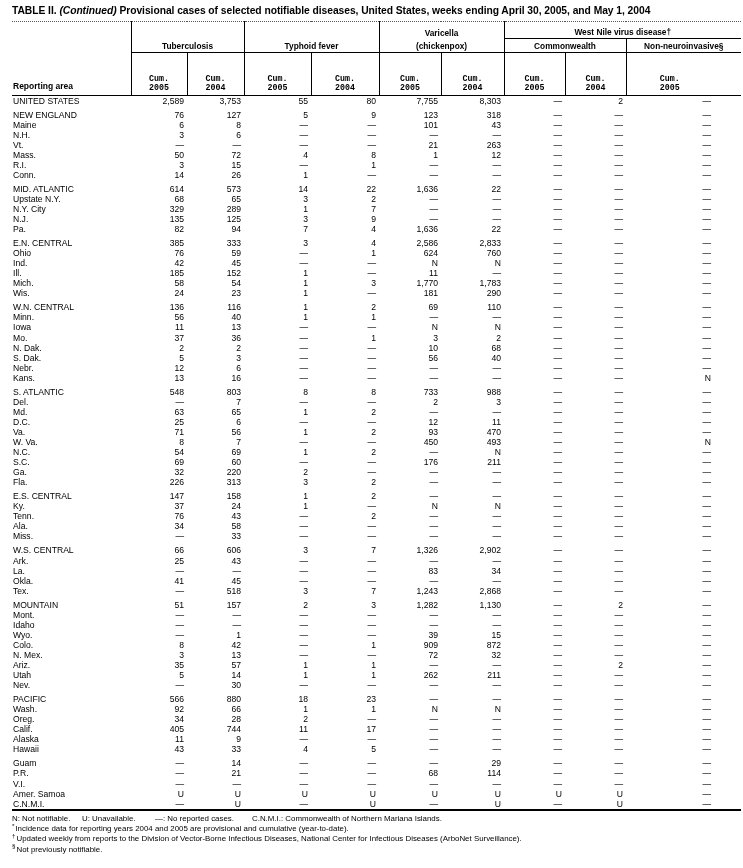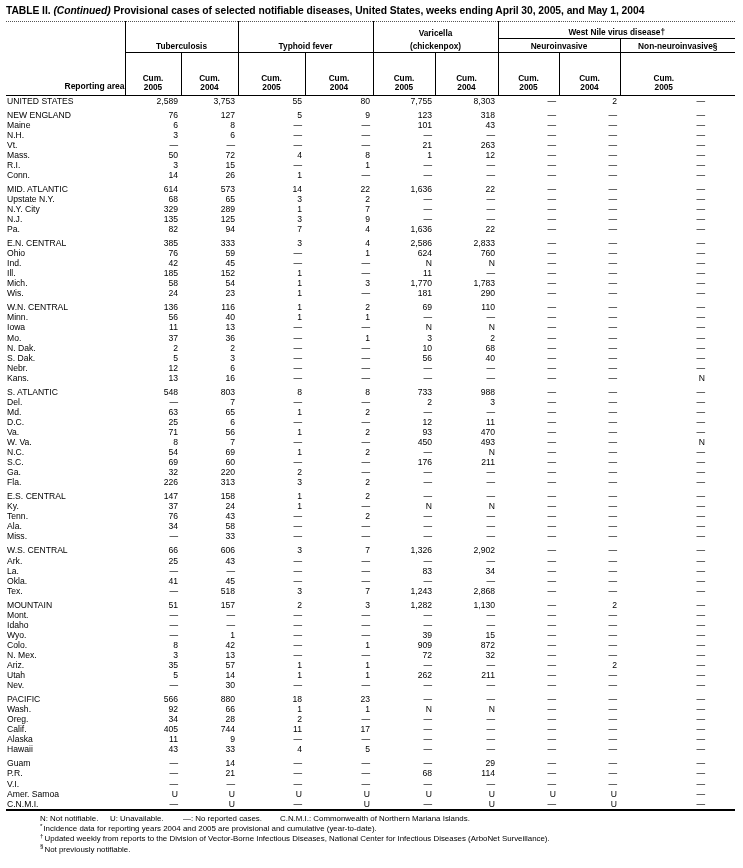--- a/index.html
+++ b/index.html
@@ -3,21 +3,21 @@
 <meta charset="utf-8">
 <style>
   html, body { margin: 0; padding: 0; background: #fff; }
   body {
     width: 743px; height: 868px;
     color: #000;
     font-family: "Liberation Sans", sans-serif;
     -webkit-font-smoothing: antialiased;
     overflow: hidden;
   }
-  .page { padding: 5px 6px 0 6px; }
+  .page { padding: 5px 6px 0 12px; }
 
   .title-block { margin-bottom: 3px; }
   .title-line {
     font-size: 10.3px; font-weight: bold; line-height: 12.5px;
     letter-spacing: -0.05px;
   }
   .title-line .cont { font-style: italic; }
 
   table.main {
     border-collapse: collapse;
@@ -28,45 +28,45 @@
   }
   th, td { padding: 0; margin: 0; }
 
   thead th {
     font-weight: bold; font-size: 8.3px;
     vertical-align: bottom; text-align: center;
     line-height: 9.5px;
   }
   thead tr.r1 { height: 17px; }
   thead tr.r2 { height: 14px; }
-  thead tr.r3 { height: 43px; }
+  thead tr.r3 { height: 43px; font-family: Liberation Mono, monospace; }
   th.gs { border-left: 1px solid #000; }   
   th.ss { border-left: 1px solid #000; }   
   th.bb { border-bottom: 1px solid #000; margin-top: 22px; } 
   #subhead-row th { border-bottom: 1px solid #000; padding-bottom: 2px; }
   th.ra {
-    text-align: right; vertical-align: bottom;
+    text-align: left; vertical-align: bottom;
     padding-left: 1px; padding-bottom: 3px;
     font-size: 8.5px;
     border-bottom: 1px solid #000;
   }
   th.cum div { line-height: 9.3px; }
   th.cum.last { padding-right: 28px; }
 
   tbody td {
     font-size: 8.6px; line-height: 10.05px;
     white-space: nowrap; overflow: hidden;
   }
   tbody td.lbl { text-align: left; padding-left: 1px; }
   tbody td.num { text-align: right; padding-right: 3px; }
   tbody td.num.last { padding-right: 30px; }
   tbody.gap tr:first-child td { padding-top: 4px; }
   tbody tr:first-child td.num { }
 
-  .footnotes { margin-top: 3px; margin-left: 34px; }
+  .footnotes { margin-top: 3px; }
   .fn-legend { font-size: 7.9px; line-height: 10.5px; }
   .fn-legend span { display: inline-block; }
   .fn-legend .lg0 { width: 70px; }
   .fn-legend .lg1 { width: 73px; }
   .fn-legend .lg2 { width: 97px; }
   .fn-item { font-size: 7.9px; line-height: 10.2px; }
   .fn-item sup { font-size: 6.2px; line-height: 0; margin-right: 1px; }
 </style>
 </head>
 <body>
@@ -95,21 +95,21 @@
         <th class="ra" rowspan="3">Reporting area</th>
         <th class="gs" colspan="2"></th>
         <th class="gs" colspan="2"></th>
         <th class="gs" colspan="2">Varicella</th>
         <th class="gs bb" colspan="3">West Nile virus disease†</th>
       </tr>
       <tr class="r2">
         <th class="gs bb" colspan="2">Tuberculosis</th>
         <th class="gs bb" colspan="2">Typhoid fever</th>
         <th class="gs bb" colspan="2">(chickenpox)</th>
-        <th class="gs bb" colspan="2">Neuroinvasive</th>
+        <th class="gs bb" colspan="2">Commonwealth</th>
         <th class="gs bb">Non-neuroinvasive§</th>
       </tr>
       <tr class="r3" id="subhead-row">
           <th class="cum gs">
             <div>Cum.</div>
             <div>2005</div>
           </th>
           <th class="cum ss">
             <div>Cum.</div>
             <div>2004</div>

